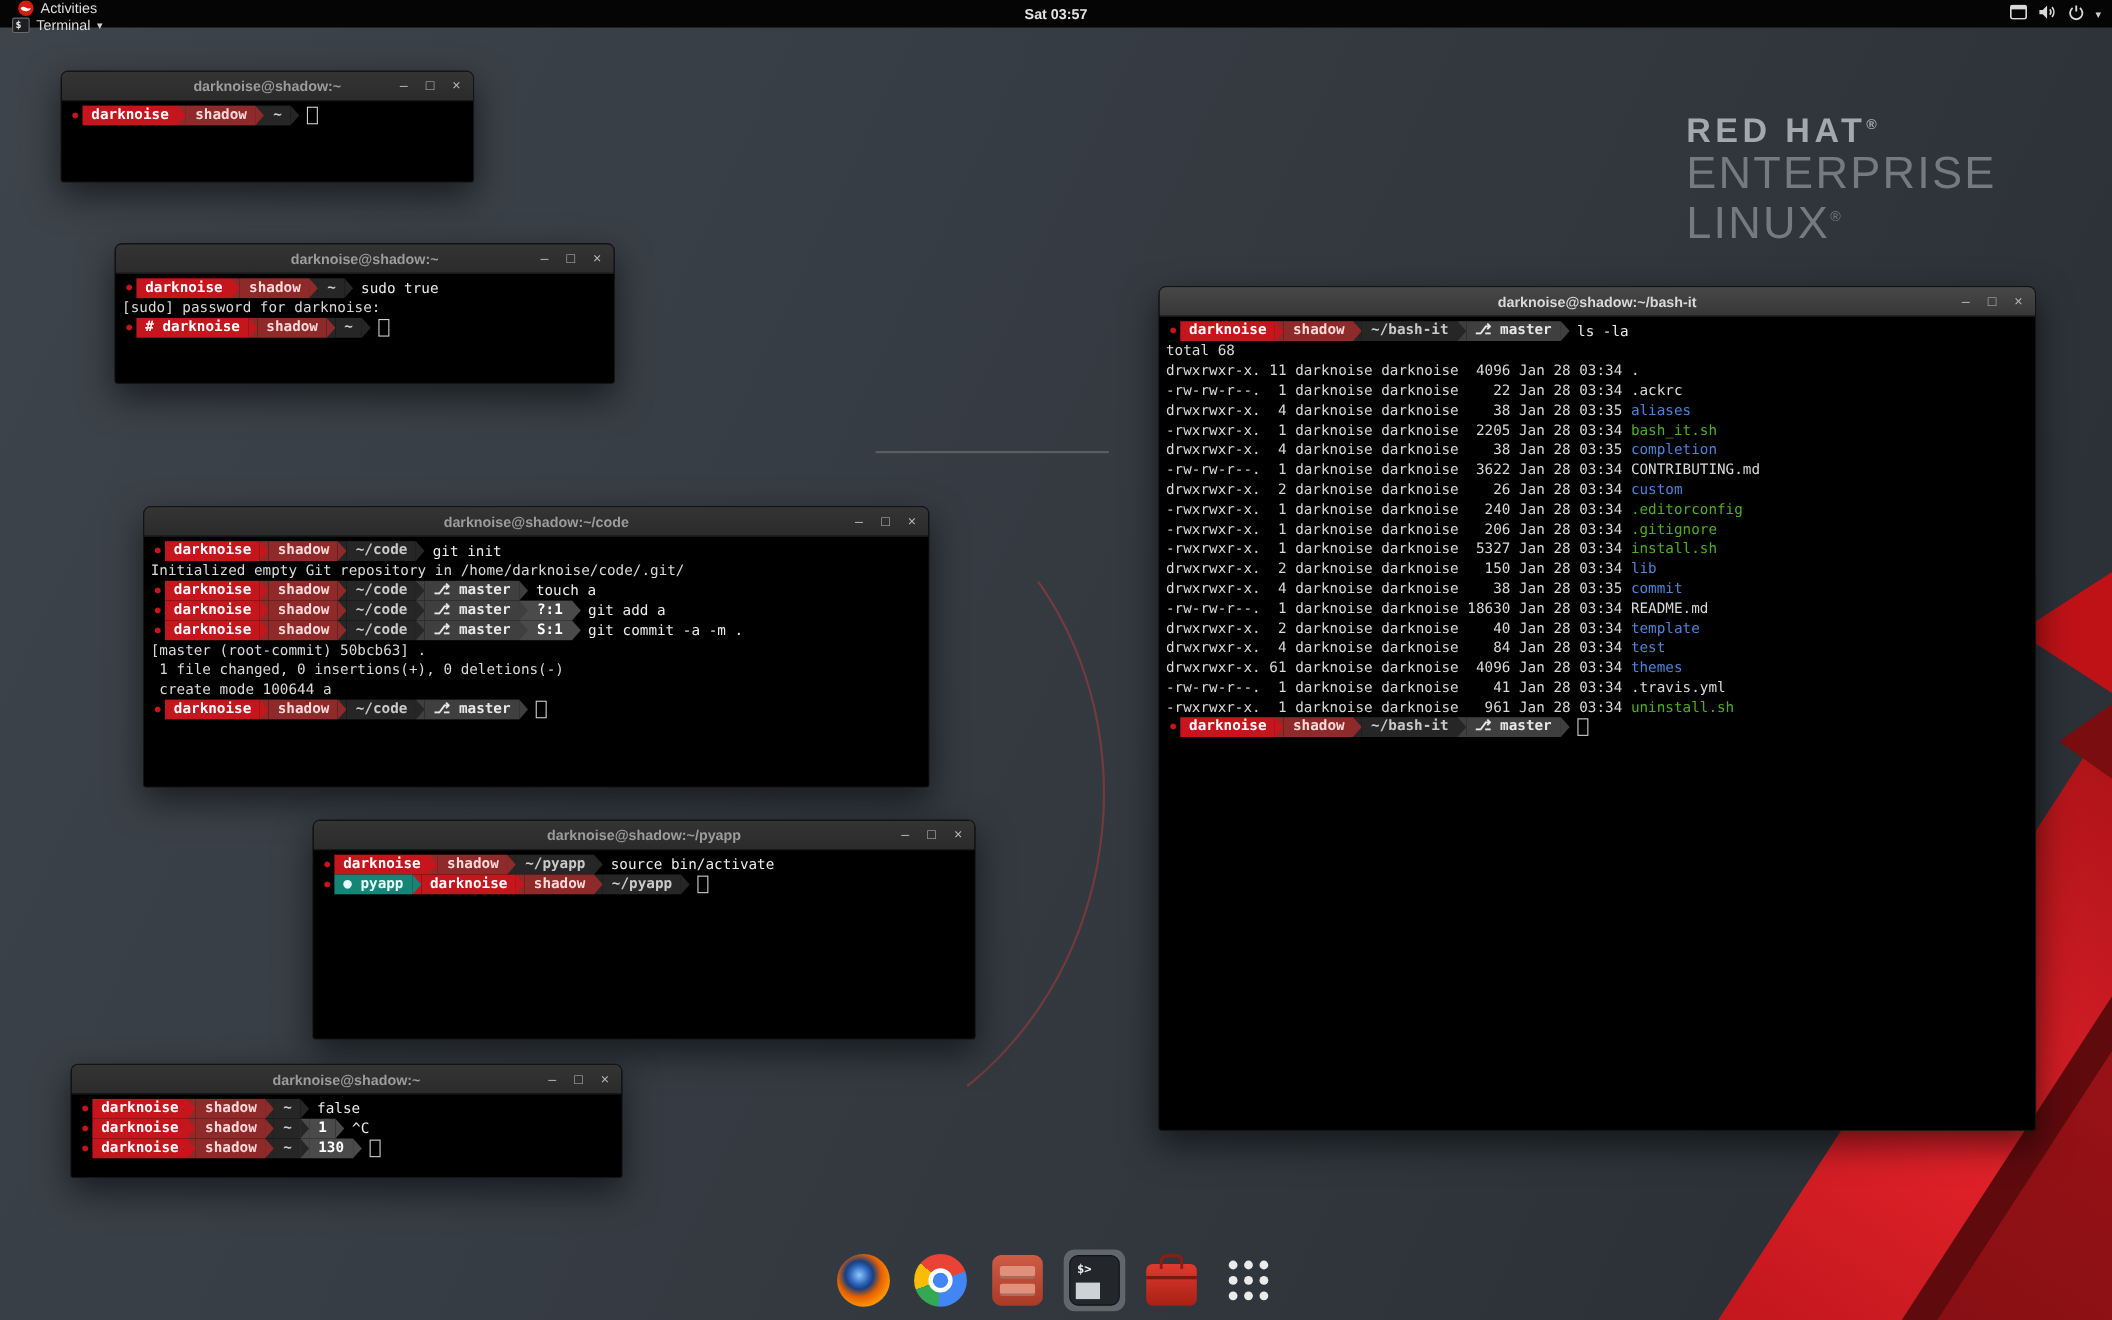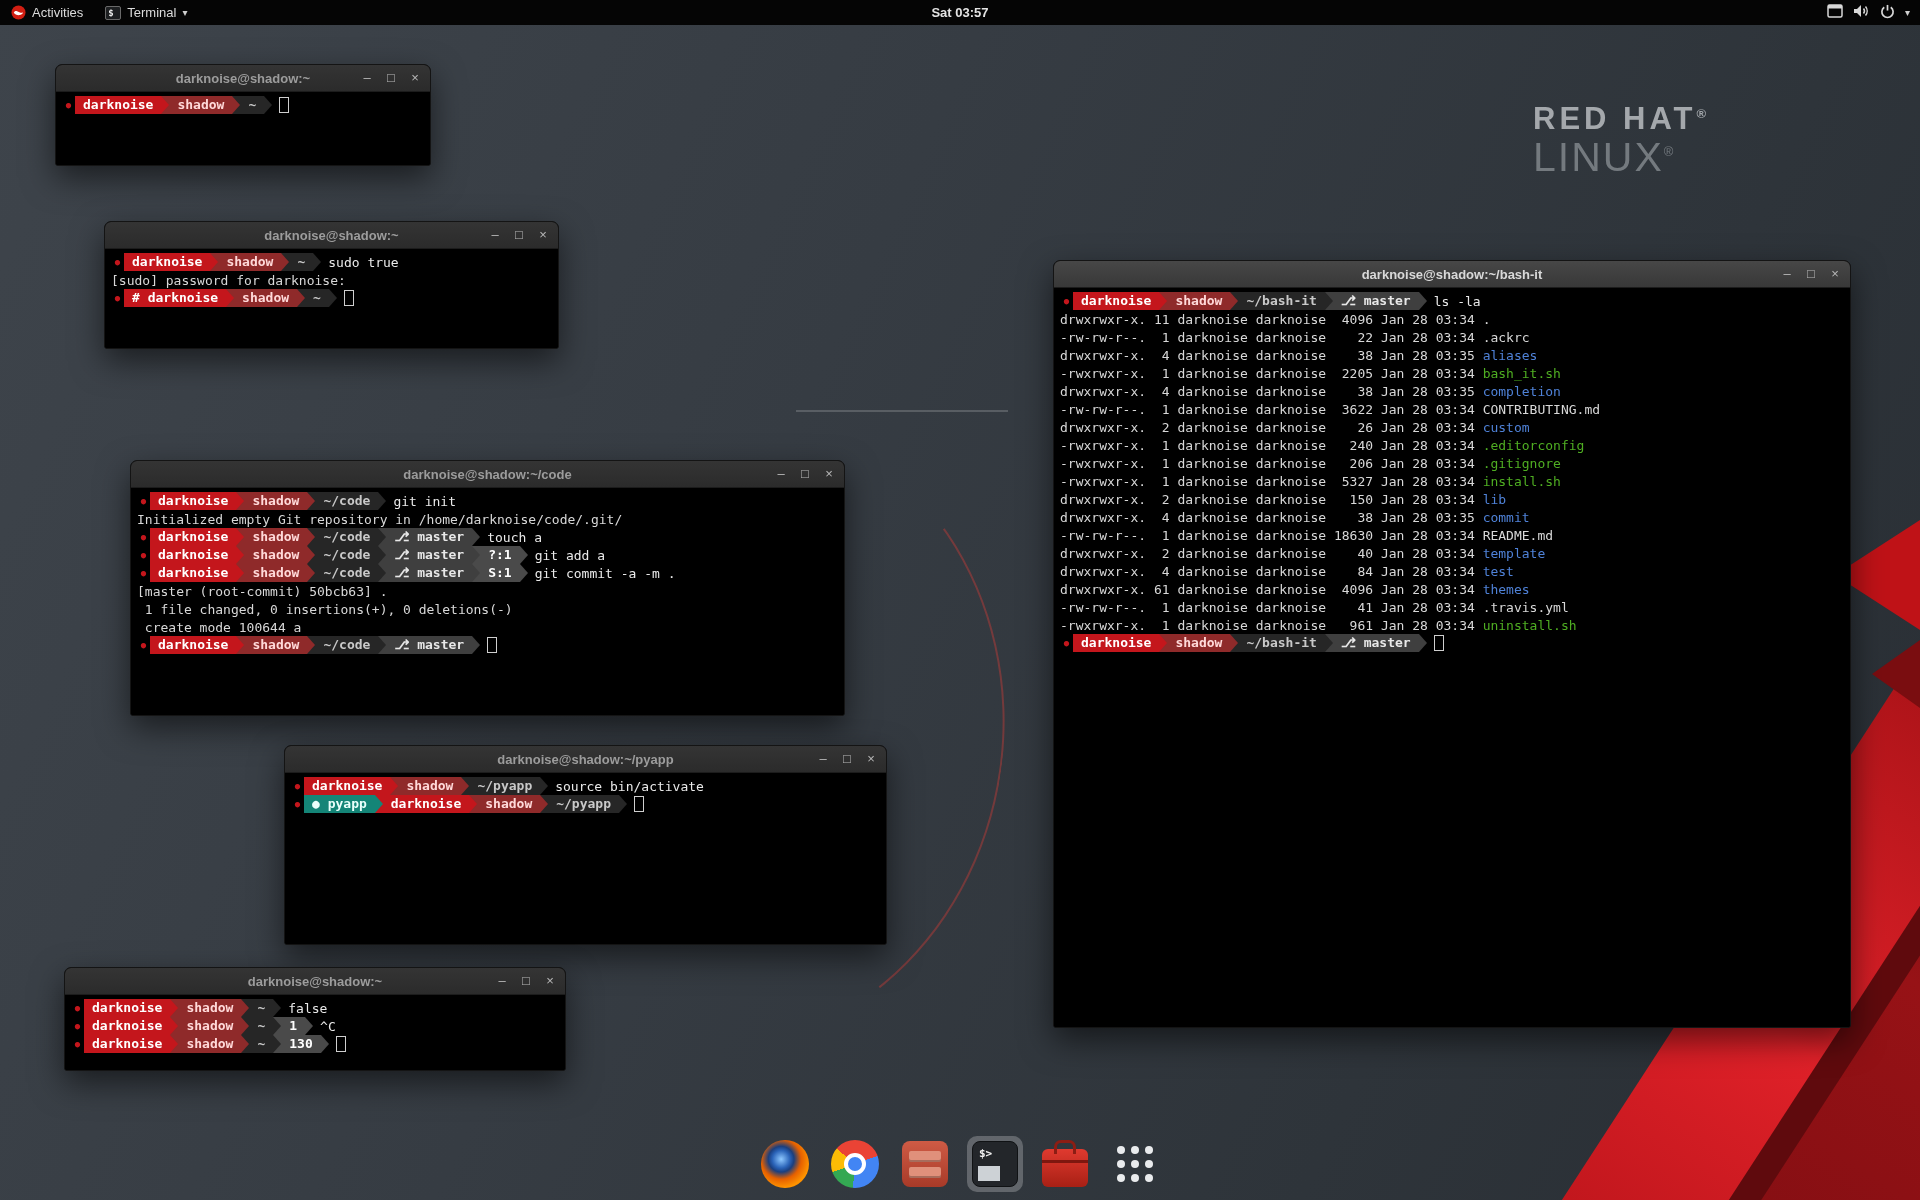--- a/index.html
+++ b/index.html
@@ -25,21 +25,21 @@
 
   
   .brand{position:absolute;left:1533px;top:102px;z-index:2;line-height:1.08;}
   .brand-l1{font-weight:bold;font-size:31px;letter-spacing:4px;color:#a4a8ac;}
   .brand-l2,.brand-l3{font-size:41px;letter-spacing:2px;color:#747a7f;}
   .brand sup{font-size:13px;vertical-align:super;}
 
   
   .topbar{position:absolute;top:0;left:0;right:0;height:25px;background:#050505;
     color:#dcdcdc;display:flex;align-items:center;font-size:13px;z-index:100;}
-  .tb-left{display:flex;align-items:center;height:100%;}
+  .tb-left{display:flex;align-items:center;height:100%;flex-direction:column;}
   .tb-item{display:flex;align-items:center;gap:6px;padding:0 11px;height:100%;cursor:default;}
   .tb-clock{position:absolute;left:50%;transform:translateX(-50%);font-weight:bold;color:#e3e3e3;text-align:center;}
   .tb-right{margin-left:auto;display:flex;align-items:center;gap:10px;padding:0 10px;height:100%;}
   .mini-term{width:16px;height:14px;background:#1d1f21;border:1px solid #6a6a6a;color:#eee;
     font:bold 9px/13px "DejaVu Sans Mono",monospace;padding-left:2px;border-radius:2px;display:inline-block;box-sizing:border-box;}
   .caret{font-size:10px;color:#cfcfcf;}
 
   
   .window{position:absolute;border:1px solid #141414;border-radius:7px 7px 3px 3px;
     overflow:hidden;box-shadow:0 12px 32px rgba(0,0,0,.55);background:#000;}
@@ -103,20 +103,21 @@
   <div class="art-curve"></div>
   <div class="stripe stripe-c"></div>
   <div class="stripe stripe-b"></div>
   <div class="stripe stripe-a"></div>
   <div class="wedge"></div>
   <div class="wedge2"></div>
 </div>
 
 <div class="brand">
   <div class="brand-l1"><span>RED HAT</span><sup>®</sup></div>
+  <div class="brand-l2">ENTERPRISE</div>
   <div class="brand-l3"><span>LINUX</span><sup>®</sup></div>
 </div>
 
 <div class="topbar">
   <div class="tb-left">
     <div class="tb-item">
       <svg width="15" height="15" viewBox="0 0 16 16">
           <circle cx="8" cy="8" r="7.5" fill="#d21e12"></circle>
           <path d="M3 8.2c1.2 2 4 3.1 6.5 2.5 2-.5 3.2-1.6 3.3-3-1 .6-2 .7-3.3.3L6 6.5C4.6 6.2 3.4 7 3 8.2z" fill="#fff"></path>
         </svg>
@@ -234,20 +235,21 @@
   <div class="titlebar">
     <span class="title">darknoise@shadow:~/bash-it</span>
     <span class="winbtns">
       <span class="wbtn">–</span>
       <span class="wbtn">□</span>
       <span class="wbtn">×</span>
     </span>
   </div>
   <div class="tbody">
       <div class="tline"><span class="picon">●</span><span class="pseg" style="background: rgb(196, 22, 28); color: rgb(255, 255, 255);">darknoise</span><span class="parrowwrap" style="background: rgb(143, 42, 42);"><span class="parrow" style="border-left-color: rgb(196, 22, 28);"></span></span><span class="pseg" style="background: rgb(143, 42, 42); color: rgb(255, 217, 217);">shadow</span><span class="parrowwrap" style="background: rgb(38, 38, 38);"><span class="parrow" style="border-left-color: rgb(143, 42, 42);"></span></span><span class="pseg" style="background: rgb(38, 38, 38); color: rgb(201, 201, 201);">~/bash-it</span><span class="parrowwrap" style="background: rgb(63, 63, 63);"><span class="parrow" style="border-left-color: rgb(38, 38, 38);"></span></span><span class="pseg" style="background: rgb(63, 63, 63); color: rgb(232, 232, 232);">⎇ master</span><span class="parrowwrap"><span class="parrow" style="border-left-color: rgb(63, 63, 63);"></span></span><span class="tok cmd">ls -la</span></div>
+      <div class="tline"><span class="tok out">total 68</span></div>
       <div class="tline"><span class="tok out">drwxrwxr-x. 11 darknoise darknoise  4096 Jan 28 03:34 </span><span class="tok out">.</span></div>
       <div class="tline"><span class="tok out">-rw-rw-r--.  1 darknoise darknoise    22 Jan 28 03:34 </span><span class="tok out">.ackrc</span></div>
       <div class="tline"><span class="tok out">drwxrwxr-x.  4 darknoise darknoise    38 Jan 28 03:35 </span><span class="tok blue">aliases</span></div>
       <div class="tline"><span class="tok out">-rwxrwxr-x.  1 darknoise darknoise  2205 Jan 28 03:34 </span><span class="tok green">bash_it.sh</span></div>
       <div class="tline"><span class="tok out">drwxrwxr-x.  4 darknoise darknoise    38 Jan 28 03:35 </span><span class="tok blue">completion</span></div>
       <div class="tline"><span class="tok out">-rw-rw-r--.  1 darknoise darknoise  3622 Jan 28 03:34 </span><span class="tok out">CONTRIBUTING.md</span></div>
       <div class="tline"><span class="tok out">drwxrwxr-x.  2 darknoise darknoise    26 Jan 28 03:34 </span><span class="tok blue">custom</span></div>
       <div class="tline"><span class="tok out">-rwxrwxr-x.  1 darknoise darknoise   240 Jan 28 03:34 </span><span class="tok green">.editorconfig</span></div>
       <div class="tline"><span class="tok out">-rwxrwxr-x.  1 darknoise darknoise   206 Jan 28 03:34 </span><span class="tok green">.gitignore</span></div>
       <div class="tline"><span class="tok out">-rwxrwxr-x.  1 darknoise darknoise  5327 Jan 28 03:34 </span><span class="tok green">install.sh</span></div>

